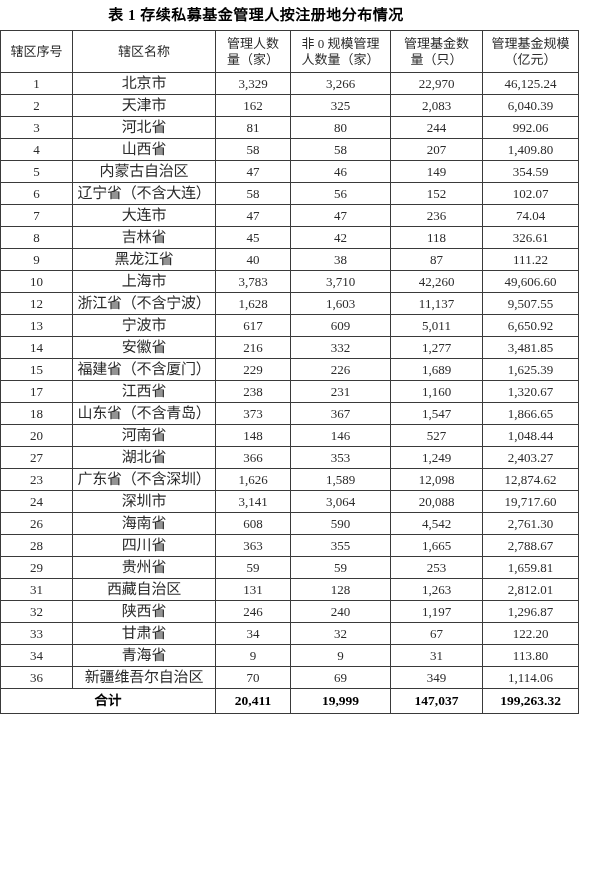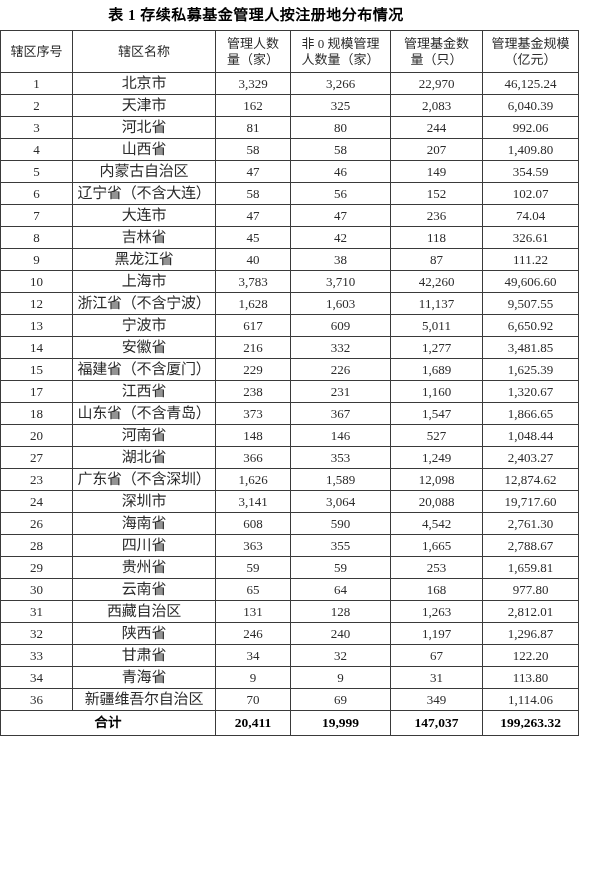--- a/index.html
+++ b/index.html
@@ -303,28 +303,20 @@
         </tr>
         <tr>
           <td>29</td>
           <td class="region-name">贵州省</td>
           <td>59</td>
           <td>59</td>
           <td>253</td>
           <td>1,659.81</td>
         </tr>
         <tr>
-          <td>30</td>
-          <td class="region-name">云南省</td>
-          <td>65</td>
-          <td>64</td>
-          <td>168</td>
-          <td>977.80</td>
-        </tr>
-        <tr>
           <td>31</td>
           <td class="region-name">西藏自治区</td>
           <td>131</td>
           <td>128</td>
           <td>1,263</td>
           <td>2,812.01</td>
         </tr>
         <tr>
           <td>32</td>
           <td class="region-name">陕西省</td>

